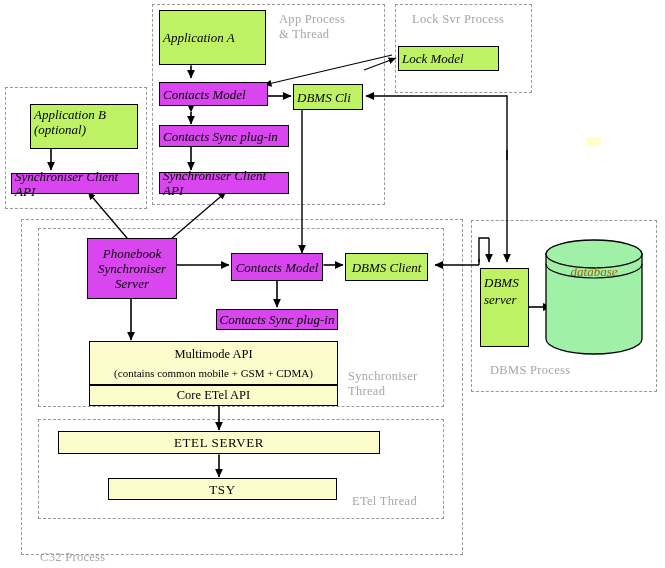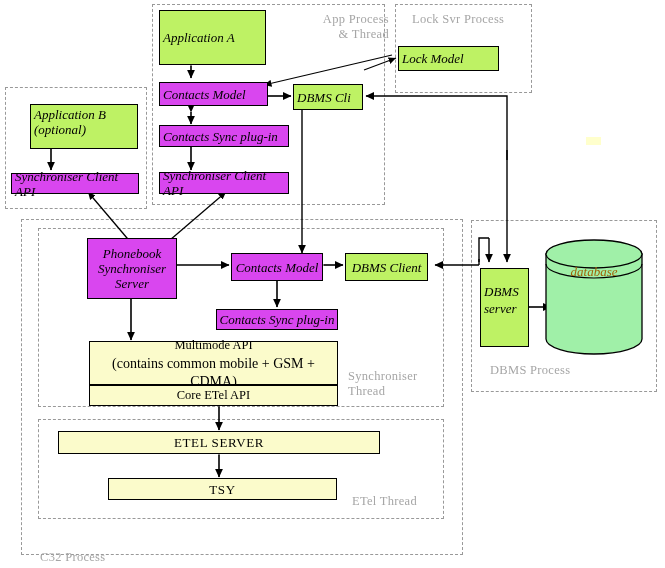--- a/index.html
+++ b/index.html
@@ -84,21 +84,21 @@
     text-align: center;
     font-family: "Liberation Serif", "DejaVu Serif", serif;
   }
 </style>
 </head>
 <body>
 
 <div id="canvas">
 
   <div class="region" style="left:152px; top:4px; width:233px; height:201px;"></div>
-  <div class="region-label" style="left:279px; top:12px; width:110px;text-align:right;">App Process
+  <div class="region-label" style="left:279px; top:12px; width:110px;">App Process
 &amp; Thread</div>
 
   <div class="region" style="left:395px; top:4px; width:137px; height:89px;"></div>
   <div class="region-label" style="left:412px; top:12px; width:130px;">Lock Svr Process</div>
 
   <div class="region" style="left:5px; top:87px; width:142px; height:122px;"></div>
 
   <div class="region" style="left:21px; top:219px; width:442px; height:336px;"></div>
   <div class="region-label" style="left:40px; top:530px; width:140px;margin-top:20px;">C32 Process</div>
 
@@ -186,29 +186,29 @@
 Server</div>
 
   <div class="box cyan center" style="left:231px; top:253px; width:92px; height:28px;">Contacts Model</div>
 
   <div class="box green center" style="left:345px; top:253px; width:83px; height:28px;">DBMS Client</div>
 
   <div class="box cyan center" style="left:216px; top:309px; width:122px; height:21px;">Contacts Sync plug-in</div>
 
   <div class="box yellow upright stack" style="left:89px; top:341px; width:249px; height:44px; padding:0;">
     <span class="subline" style="font-size:12.5px; line-height:19px;">Multimode API</span>
-    <span class="subline" style="font-size:14px; line-height:18px;">(contains common mobile + GSM + CDMA)</span>
+    <span class="subline" style="font-size:11px; line-height:18px;">(contains common mobile + GSM + CDMA)</span>
   </div>
   <div class="box yellow upright center" style="left:89px; top:385px; width:249px; height:21px; font-size:12.5px;">Core ETel API</div>
 
   <div class="box yellow upright center" style="left:108px; top:478px; width:229px; height:22px; font-size:13px; letter-spacing:0.6px;">TSY</div>
 
   <div class="box yellow upright center" style="left:58px; top:431px; width:322px; height:23px; font-size:13px; letter-spacing:0.6px;">ETEL SERVER</div>
 
-  <div class="box green" style="left:480px; top:268px; width:49px; height:79px; align-items:flex-start; padding-top:14px; line-height:17px;">DBMS
+  <div class="box green" style="left:480px; top:268px; width:49px; height:79px; align-items:flex-start; padding-top:5px; line-height:17px;">DBMS
 server</div>
 
   <div class="cyl" style="left:544px; top:238px; width:100px; height:117px;">
     <svg width="100" height="117" viewBox="0 0 100 117" xmlns="http://www.w3.org/2000/svg">
       <path d="M2,16 L2,101 A48,15 0 0 0 98,101 L98,16 Z" fill="#a0f0a8" stroke="#000" stroke-width="1.3"></path>
       <ellipse cx="50" cy="16" rx="48" ry="14" fill="#a0f0a8" stroke="#000" stroke-width="1.3"></ellipse>
       <path d="M2,26 A48,14 0 0 0 98,26" fill="none" stroke="#000" stroke-width="1.1"></path>
     </svg>
   </div>
   <div class="dbtext" style="left:544px; top:264px; width:100px;">database</div>

